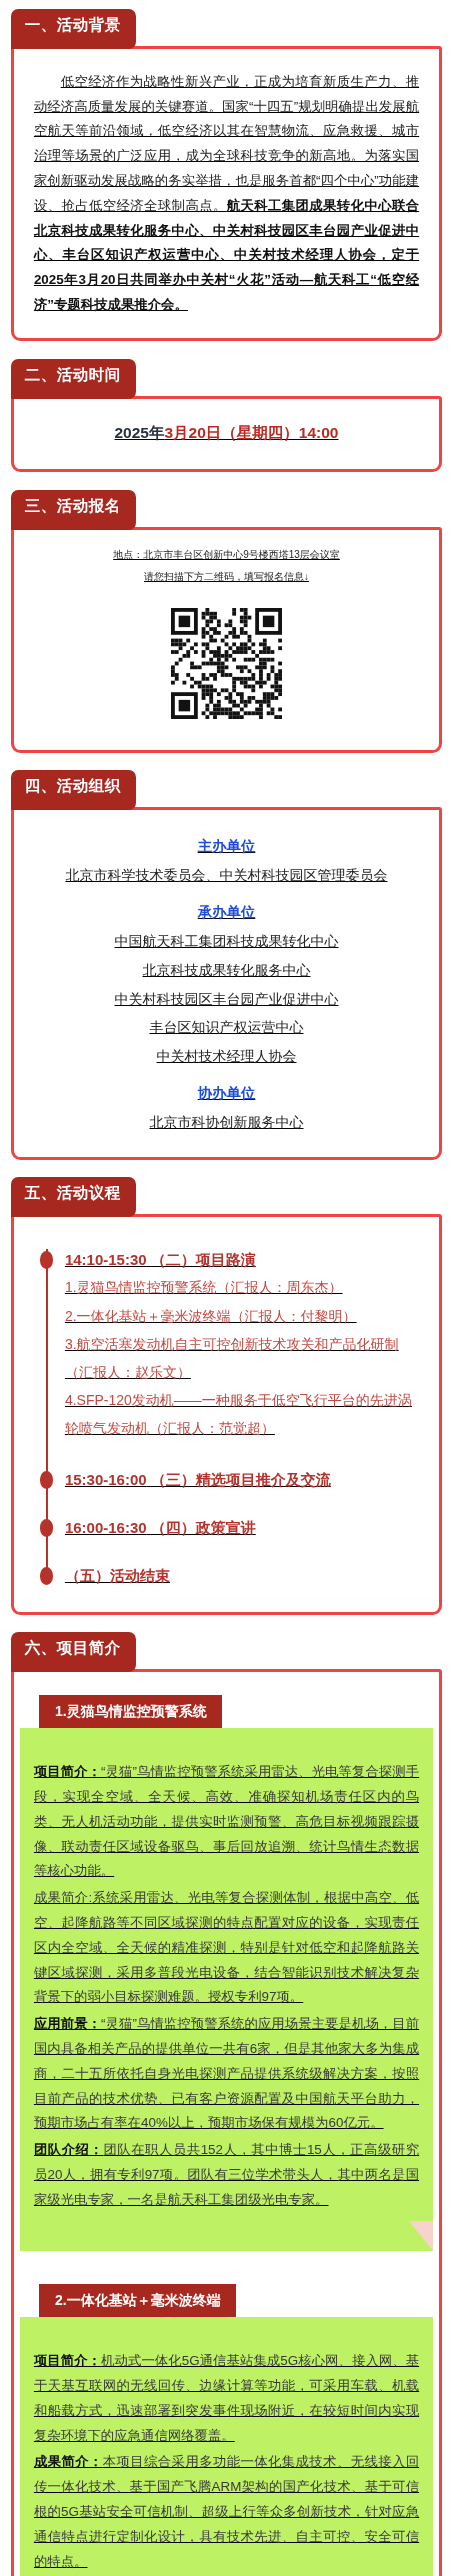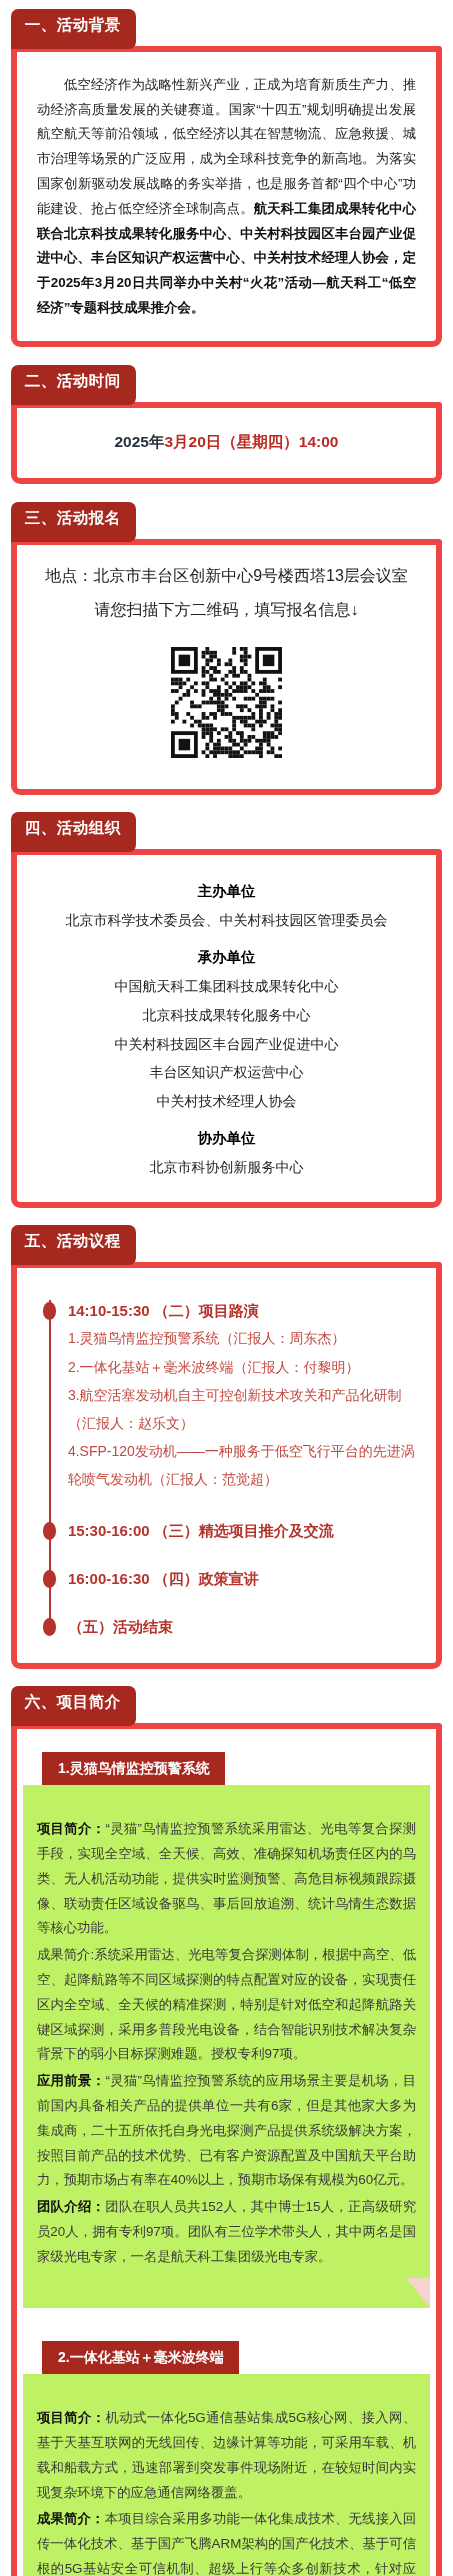--- a/index.html
+++ b/index.html
@@ -2,33 +2,33 @@
 <html lang="zh" style="font-size:8.2px"><head>
 <meta charset="utf-8">
 <style>
   html,body{margin:0;padding:0;background:#ffffff;}
   body{font-family:"Liberation Sans","DejaVu Sans",sans-serif;width:453px;}
   .page{width:453px;padding:9.3px 0 20.6px 0;box-sizing:border-box;}
   .section{margin:0 11.3px 17.5px 11.3px;position:relative;}
   .tab{display:inline-block;background:#A6281E;color:#fff;font-size:15.5px;font-weight:bold;
        line-height:32px;height:40px;padding:0 15.5px 0 13.4px;border-radius:7.2px 7.2px 7.2px 0;
        position:relative;z-index:2;letter-spacing:0.5px;}
-  .box{border:6px solid #ef4444;border-radius:2.1px 3.1px 9.3px 9.3px;margin-top:-3.1px;
-       position:relative;z-index:1;background:#fff;padding:13.4px 16.5px;}
+  .box{border:3px solid #ef4444;border-radius:2.1px 3.1px 9.3px 9.3px;margin-top:-3.1px;
+       position:relative;z-index:1;background:#fff;padding:13.4px 16.5px;text-decoration:underline;}
   
   .intro-p{font-size:13.4px;line-height:1.85;color:#222;text-indent:2em;text-align:justify;margin:7.2px 3.1px;}
   .intro-bold{font-weight:bold;color:#111;}
   
   .time-line{text-align:center;font-size:15.5px;padding:11.3px 0;color:#26313f;font-weight:bold;}
   .time-red{color:#BE2A22;}
   
-  .center-line{text-align:center;font-size:16px;color:#222;line-height:2.0;margin:2.1px 0;}
+  .center-line{text-align:center;font-size:10px;color:#222;line-height:2.0;margin:2.1px 0;}
   .qr-wrap{text-align:center;margin:20.6px 0 15.5px 0;}
   
-  .org-role{color:#000000;font-size:14.4px;font-weight:bold;text-align:center;margin:13.4px 0 5.2px 0;}
+  .org-role{color:#1d4ed8;font-size:14.4px;font-weight:bold;text-align:center;margin:13.4px 0 5.2px 0;}
   .org-name{color:#222;font-size:14px;text-align:center;line-height:2.05;margin:0;}
   
   .agenda-box{padding:5.2px 16.5px 20.6px 20.6px;}
   .timeline{position:relative;padding-left:30px;}
   .timeline-line{position:absolute;left:11.3px;top:0;bottom:13.4px;width:1.5px;background:#B5332B;}
   .agenda-item{position:relative;margin:27px 0 5.2px 0;}
   .agenda-item:first-child{margin-top:30px;}
   .agenda-dot{position:absolute;left:-25px;top:2.1px;width:13.4px;height:17.5px;background:#B5332B;border-radius:50%;}
   .agenda-head{color:#B5332B;font-size:15px;font-weight:bold;line-height:1.4;margin:0;}
   .agenda-details{margin-top:4.1px;}

